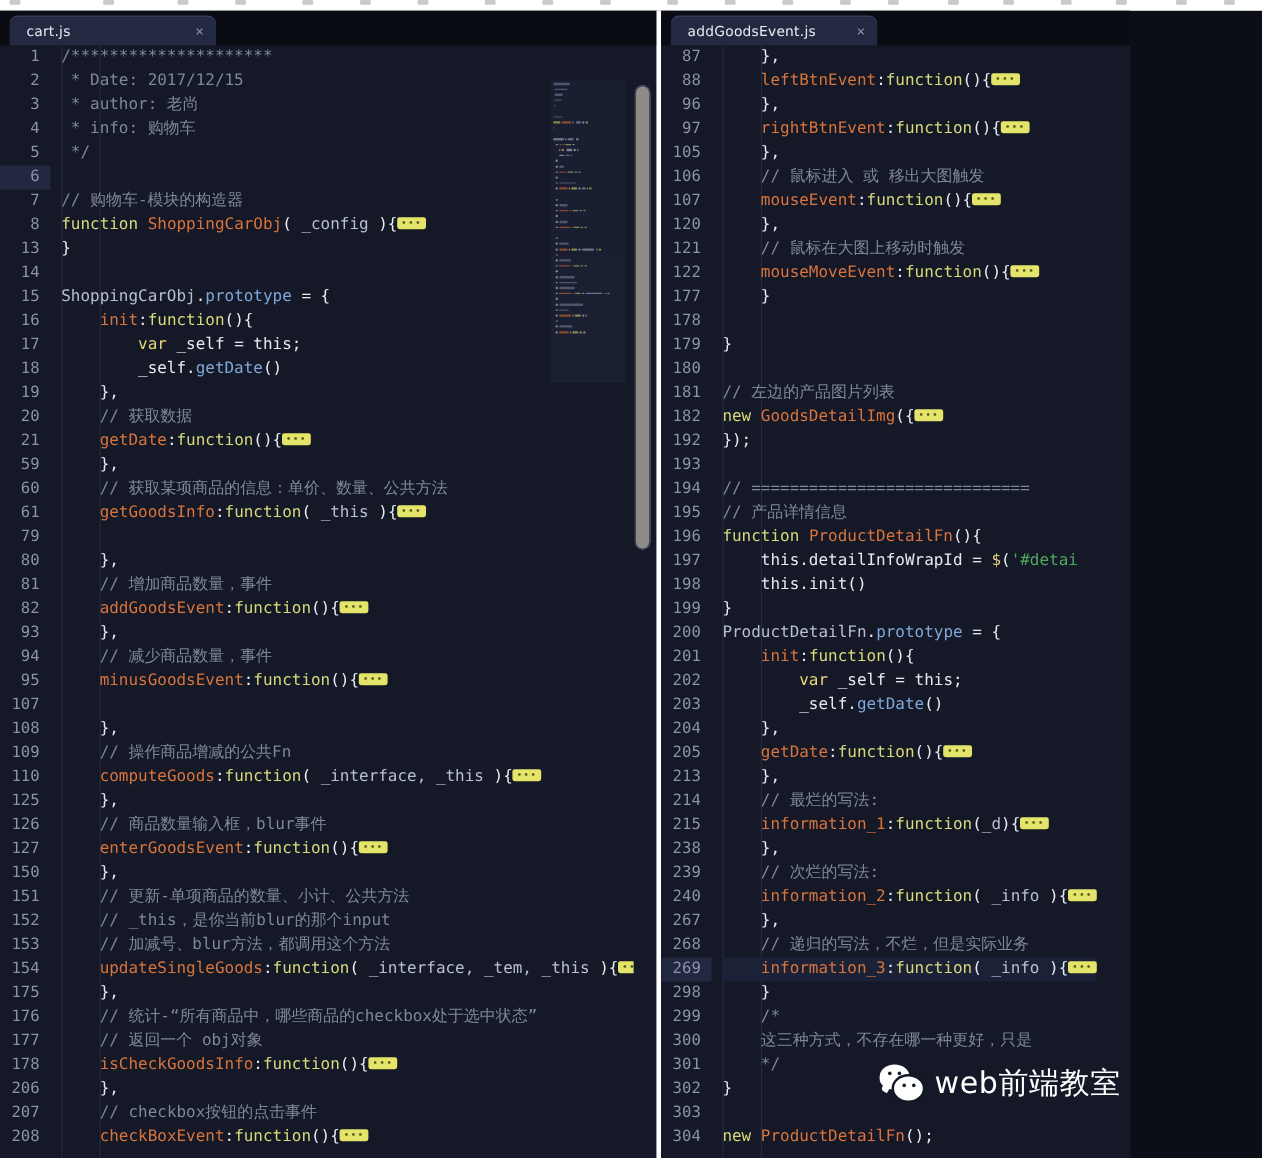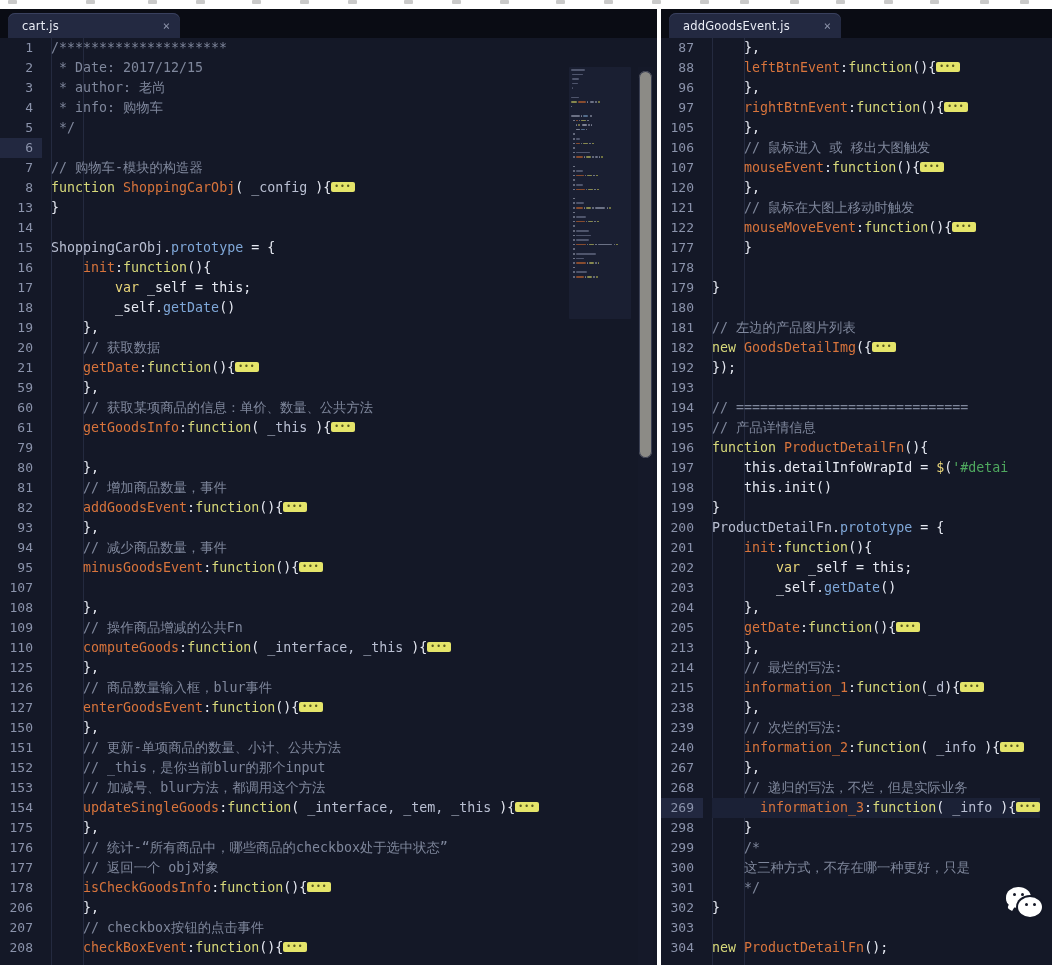--- a/index.html
+++ b/index.html
@@ -6,38 +6,38 @@
   body{width:1052px;height:965px;overflow:hidden;font-family:"DejaVu Sans Mono",monospace;}
   #app{position:relative;width:1052px;height:965px;background:#fff;overflow:hidden;}
 
   
   .toolbar-sliver{position:absolute;left:0;top:0;width:1052px;height:9px;background:#ffffff;}
   .toolbar-sliver .tick{position:absolute;top:0;width:9px;height:4px;background:#c9c9c9;border-radius:1px;}
 
   .panes{position:absolute;left:0;top:9px;width:1052px;height:956px;background:#0b0d17;display:flex;}
 
   .pane{position:relative;height:100%;background:#161b2e;overflow:hidden;}
-  .pane.left{width:657px;}
+  .pane.left{width:547px;}
   .pane.divider{width:4px;background:#ffffff;height:100%;flex:0 0 4px;}
   .pane.right{width:391px;}
 
   .pane-bg{position:absolute;inset:0;background:#141827;}
   .tabbar{position:absolute;left:0;top:0;height:29px;width:100%;background:#0a0c14;z-index:3;}
   .tab{position:absolute;left:8px;top:4px;height:25px;min-width:148px;background:#232941;
        border-radius:7px 7px 0 0;display:flex;align-items:center;padding:0 10px 0 14px;
        box-shadow:0 -1px 0 #2e3category;}
   .tab{box-shadow:inset 0 1px 0 #39405e;}
   .tab-label{color:#e9ecf5;font-family:"DejaVu Sans",sans-serif;font-size:11.5px;letter-spacing:.2px;}
   .tab-close{margin-left:auto;color:#8d94ab;font-size:12px;line-height:1;padding-left:18px;}
 
   .editor{position:absolute;left:0;top:29px;right:0;bottom:0;overflow:hidden;}
   .code{position:absolute;left:0;top:0;font-size:13px;line-height:20px;white-space:pre;}
   .row{height:20px;display:flex;align-items:center;}
   .row.cur .ln{background:#222840;}
-  .row.cur .txt{background:#1b2136;padding-left:16px;}
+  .row.cur .txt{background:#1b2136;}
   .ln{width:42px;text-align:right;padding-right:9px;color:#8b93ab;font-family:"DejaVu Sans Mono",monospace;
       font-size:13px;flex:0 0 42px;box-sizing:border-box;}
   .left .ln{width:42px;flex-basis:42px;}
   .gut{flex:0 0 9px;width:9px;height:20px;}
   .txt{padding-left:0;font-family:"DejaVu Sans Mono",monospace;font-size:13.3px;color:#e6e9f2;
        white-space:pre;letter-spacing:0px;}
 
   
   .guides{position:absolute;top:0;bottom:0;left:0;width:100%;pointer-events:none;}
   .guide{position:absolute;top:0;bottom:0;width:1px;background:#2a3048;opacity:.75;}
@@ -278,17 +278,18 @@
       <div class="watermark">
         <div class="wm-logo">
           <div class="wm-b1"></div>
           <div class="wm-tail"></div>
           <div class="wm-b2"></div>
           <div class="wm-eye" style="left:7px;top:6px;"></div>
           <div class="wm-eye" style="left:15px;top:6px;"></div>
           <div class="wm-eye" style="left:19px;top:16px;"></div>
           <div class="wm-eye" style="left:27px;top:16px;"></div>
         </div>
+        <div class="wm-text">web前端教室</div>
       </div>
     </div>
 
   </div>
 </div>
 
 </body></html>

